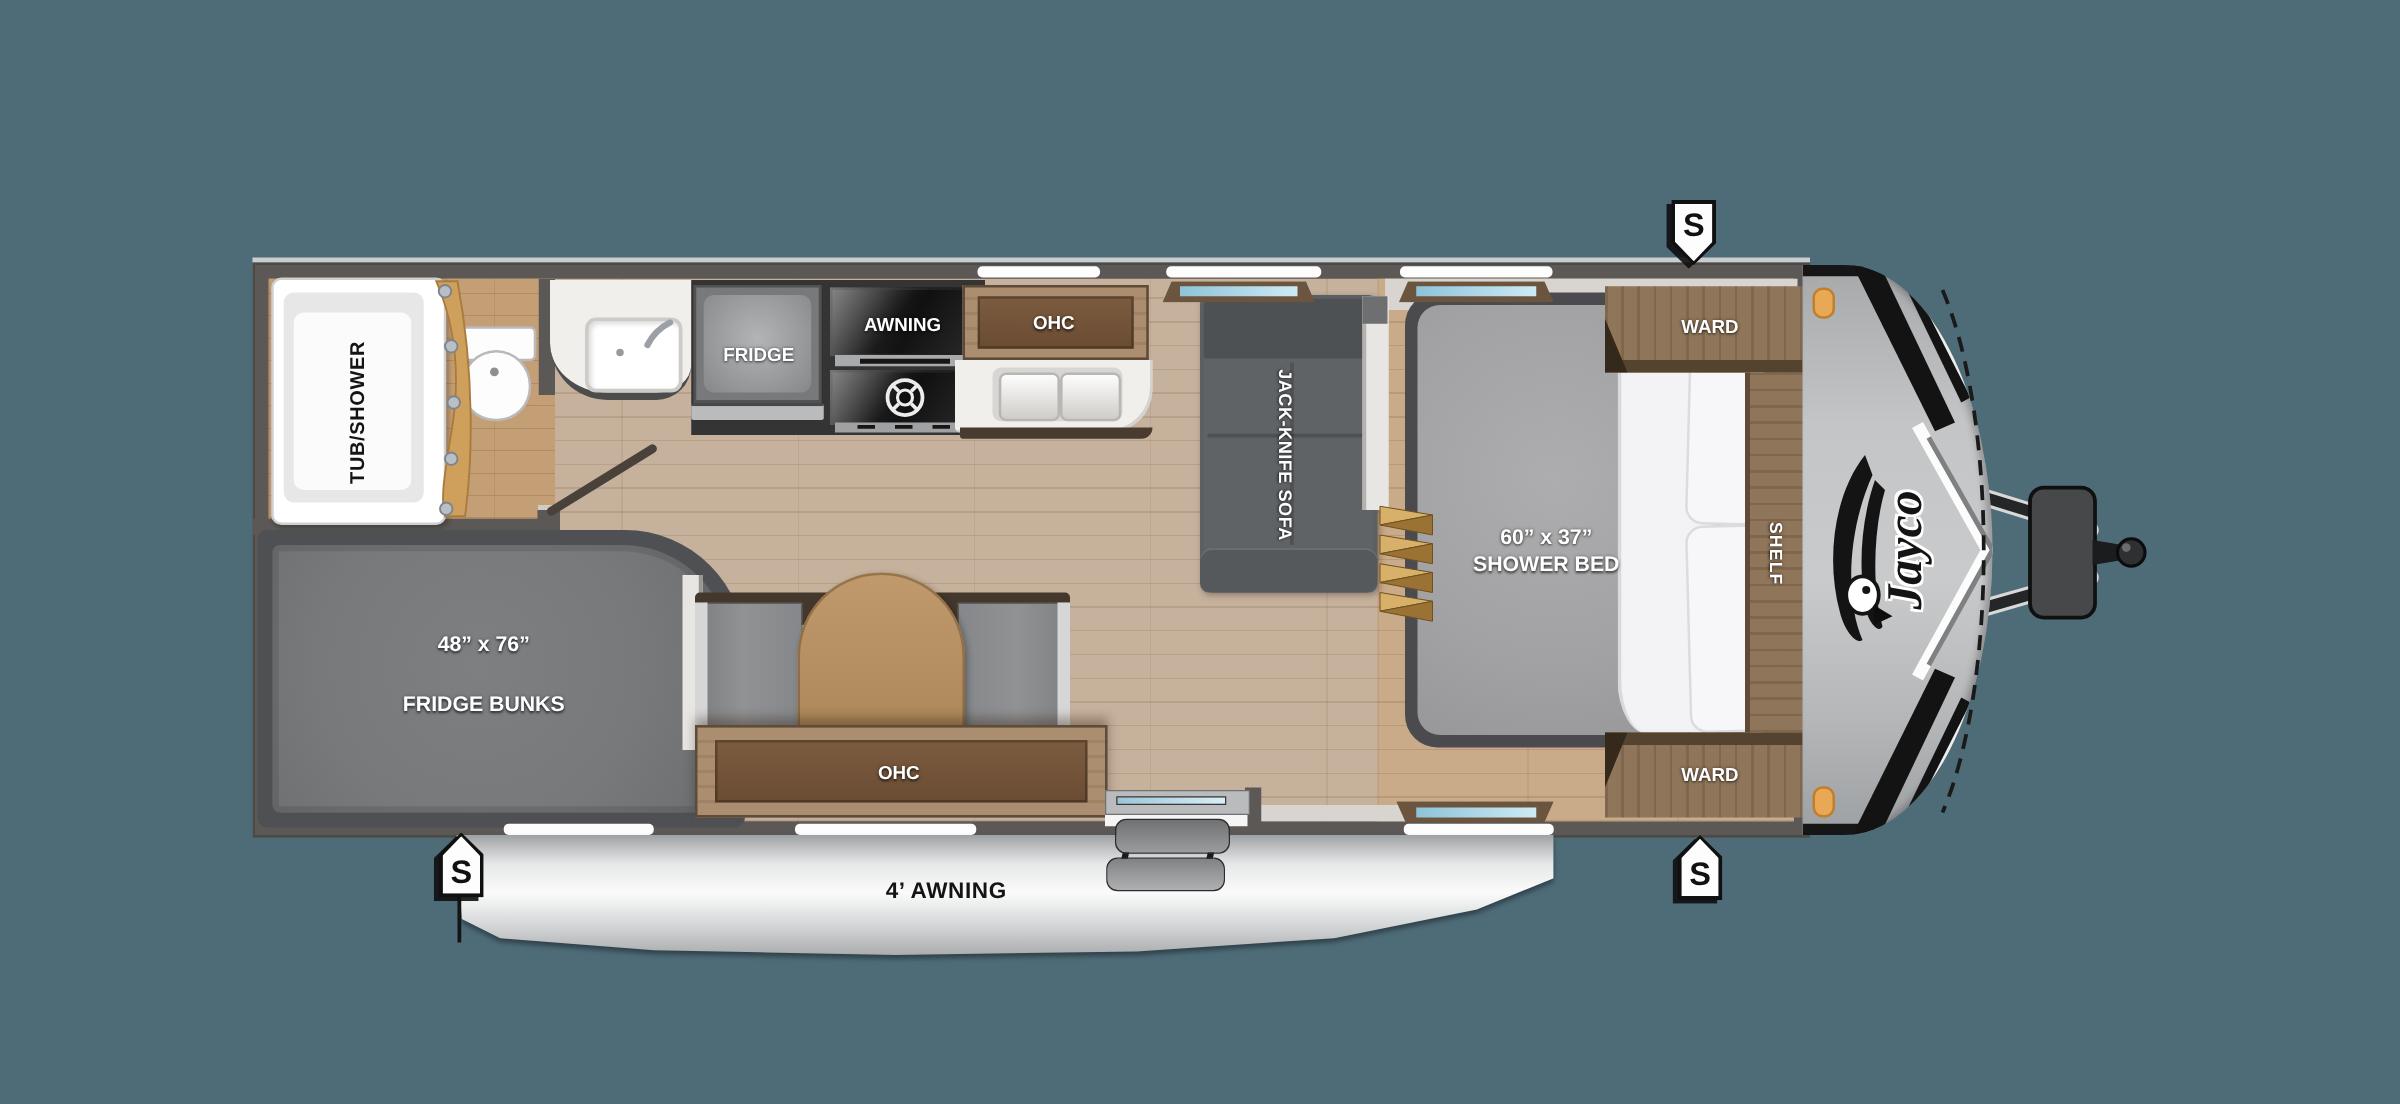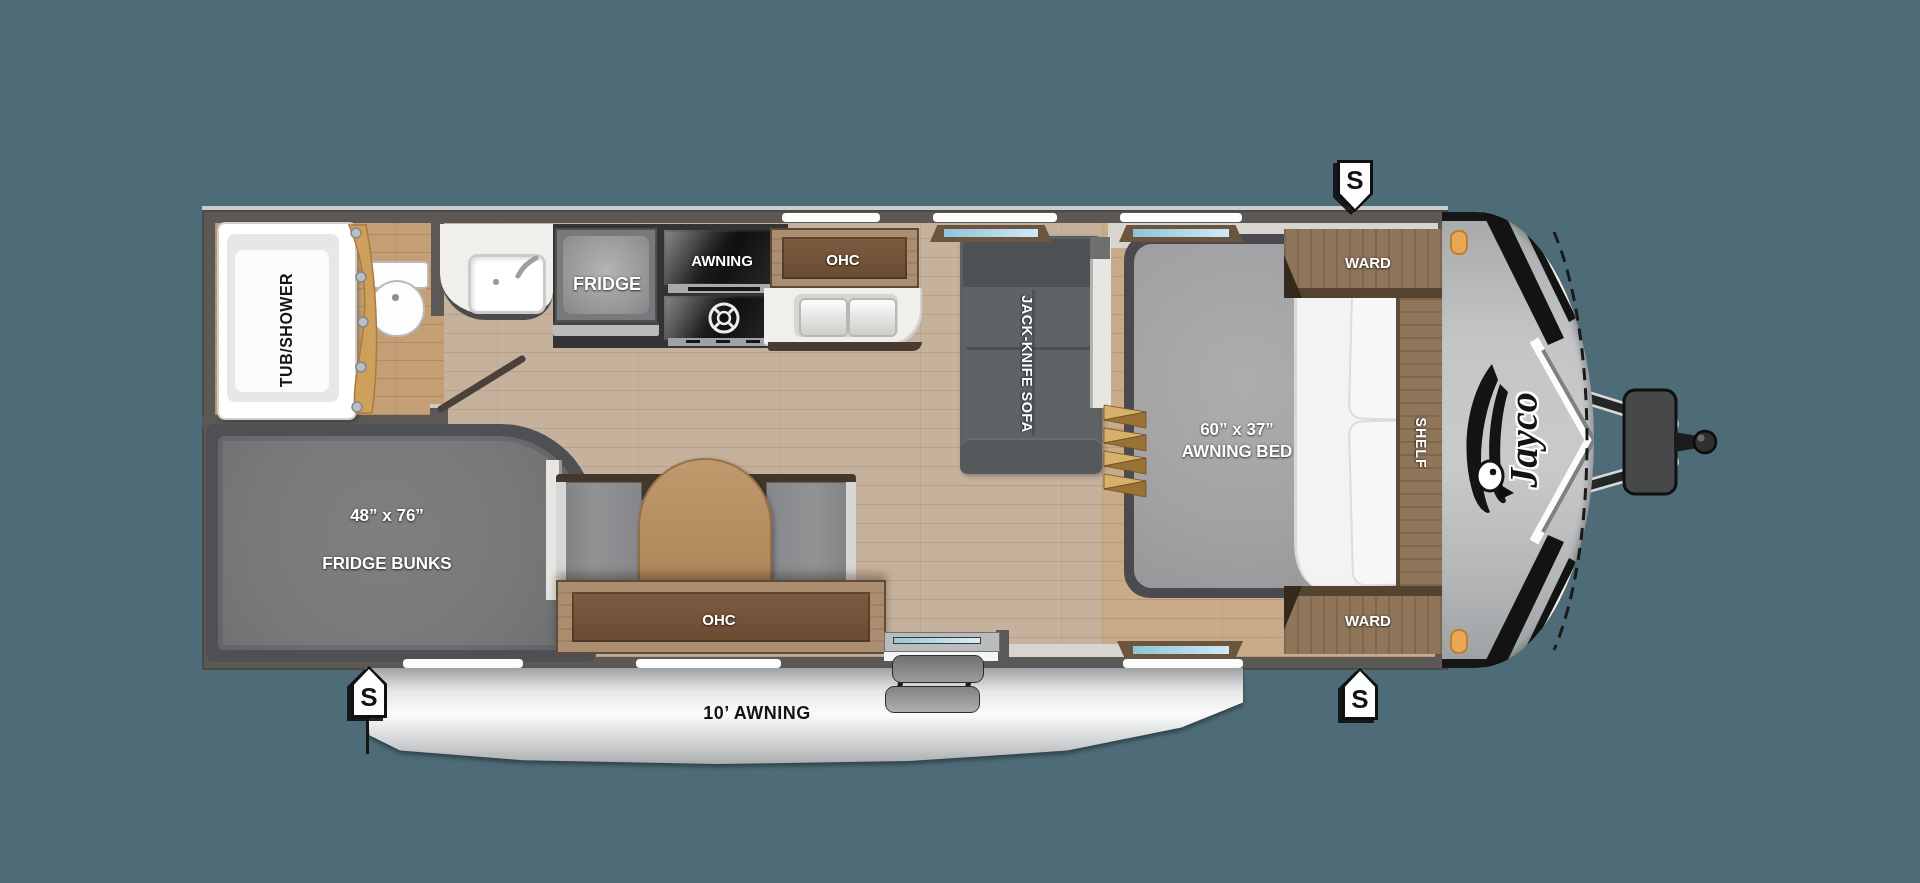--- a/index.html
+++ b/index.html
@@ -70,21 +70,21 @@
   <div class="abs" style="left:440px;top:224px;width:113px;height:90px;background:#f1efec;border-bottom:6px solid #4c4c4c;border-radius:0 0 28px 46px;"></div>
   <div class="abs" style="left:468px;top:254px;width:72px;height:54px;background:#fff;border:3px solid #cdcbc7;border-radius:9px;box-shadow:inset 2px 2px 4px rgba(0,0,0,.15);"></div>
   <div class="abs" style="left:493px;top:279px;width:6px;height:6px;background:#9a9a9a;border-radius:50%;"></div>
 
   <div class="abs" style="left:553px;top:224px;width:235px;height:124px;background:#343434;"></div>
 
   <div class="abs" style="left:555px;top:228px;width:102px;height:94px;background:#77797b;box-shadow:inset 0 0 0 2px #4f5152;">
     <div class="abs" style="left:8px;top:8px;width:86px;height:78px;border-radius:8px;background:radial-gradient(circle at 50% 45%, #b2b4b6 0%, #939597 70%, #85878a 100%);"></div>
   </div>
   <div class="abs" style="left:553px;top:322px;width:106px;height:11px;background:#b9bbbd;border-top:3px solid #474747;border-radius:2px;"></div>
-  <div class="lbl lbl-w" style="left:607px;top:284px;font-size:18px;">FRIDGE</div>
+  <div class="lbl lbl-w" style="left:607px;top:284px;font-size:15px;">FRIDGE</div>
 
   <div class="abs appl" style="left:664px;top:230px;width:119px;height:55px;">
     <div class="abs gloss" style="left:0;top:0;width:119px;height:55px;"></div>
   </div>
   <div class="abs" style="left:668px;top:284px;width:111px;height:9px;background:#a8aaac;">
     <div class="abs" style="left:20px;top:3px;width:72px;height:4px;background:#161616;"></div>
   </div>
   <div class="lbl lbl-w" style="left:722px;top:260px;font-size:15px;">AWNING</div>
 
   <div class="abs appl" style="left:664px;top:296px;width:119px;height:44px;">
@@ -121,21 +121,21 @@
   <div class="abs" style="left:1090px;top:237px;width:20px;height:22px;background:#6d6f71;"></div>
 
   <div class="abs" style="left:1124px;top:234px;width:320px;height:364px;background:#4b4b4f;border-radius:26px 0 0 26px;"></div>
   <div class="abs" style="left:1404px;top:240px;width:40px;height:352px;background:#3e3c3a;"></div>
   <div class="abs" style="left:1134px;top:244px;width:276px;height:344px;border-radius:18px 0 0 18px;
               background:radial-gradient(circle at 40% 40%, #adadaf 0%, #a2a2a4 55%, #949496 100%);"></div>
   <div class="abs" style="left:1294px;top:244px;width:76px;height:344px;background:#f3f3f5;border-left:3px solid #d9d9dd;border-radius:26px 8px 8px 26px / 44px 8px 8px 44px;box-shadow:inset -4px 0 6px rgba(0,0,0,.12);"></div>
   <div class="abs" style="left:1350px;top:250px;width:56px;height:166px;background:#f7f7f9;border:2px solid #dcdcde;border-radius:14px;transform:rotate(1.5deg);"></div>
   <div class="abs" style="left:1350px;top:420px;width:56px;height:162px;background:#f7f7f9;border:2px solid #dcdcde;border-radius:14px;transform:rotate(-1.5deg);"></div>
   <div class="lbl lbl-w" style="left:1237px;top:430px;font-size:17px;">60” x 37”</div>
-  <div class="lbl lbl-w" style="left:1237px;top:452px;font-size:17px;">AWNING BED</div>
+  <div class="lbl lbl-w" style="left:1237px;top:452px;font-size:17px;">SHOWER BED</div>
 
   <div class="abs ward" style="left:1284px;top:229px;width:158px;height:69px;">
     <div class="abs" style="left:0;bottom:0;width:100%;height:10px;background:#53432f;"></div>
     <svg class="abs" style="left:0;top:0;" width="20" height="69" viewBox="0 0 20 69">
       <polygon points="0,26 18,69 0,69" fill="#35291c"></polygon>
     </svg>
   </div>
   <div class="lbl lbl-w" style="left:1368px;top:262px;font-size:15px;">WARD</div>
 
   <div class="abs ward" style="left:1284px;top:586px;width:158px;height:68px;">
@@ -229,21 +229,21 @@
       <polygon points="1104,474 1146,481 1104,489" fill="#d7b06a"></polygon>
       <polygon points="1146,481 1104,489 1146,497" fill="#9a7334"></polygon>
     </g>
   </svg>
 
   <div class="abs" style="left:365px;top:668px;width:878px;height:96px;filter:drop-shadow(0 3px 2px rgba(20,30,35,.55));">
     <div class="abs" style="left:0;top:0;width:878px;height:96px;
                 background:linear-gradient(180deg,#9fa2a4 0%,#e6e7e8 24%,#fbfbfb 48%,#d3d5d6 76%,#aaacae 100%);
                 clip-path:polygon(0 0,100% 0,100% 36%,93% 62%,80% 86%,62% 97%,40% 100%,18% 96%,4% 86%,0.5% 70%);"></div>
   </div>
-  <div class="lbl lbl-b" style="left:757px;top:713px;font-size:18px;letter-spacing:.5px;">10’ AWNING</div>
+  <div class="lbl lbl-b" style="left:757px;top:713px;font-size:18px;letter-spacing:.5px;">4’ AWNING</div>
 
   <svg class="abs" style="left:880px;top:650px;" width="120" height="70" viewBox="0 0 120 70">
     <line x1="24" y1="18" x2="18" y2="44" stroke="#1a1a1a" stroke-width="5"></line>
     <line x1="92" y1="18" x2="86" y2="44" stroke="#1a1a1a" stroke-width="5"></line>
   </svg>
   <div class="abs" style="left:892px;top:655px;width:90px;height:26px;border-radius:9px;border:1px solid #2c2c2c;
               background:linear-gradient(180deg,#6f7173,#9a9c9e);"></div>
   <div class="abs" style="left:885px;top:686px;width:93px;height:25px;border-radius:9px;border:1px solid #2c2c2c;
               background:linear-gradient(180deg,#808284,#aeb0b2);"></div>
 

